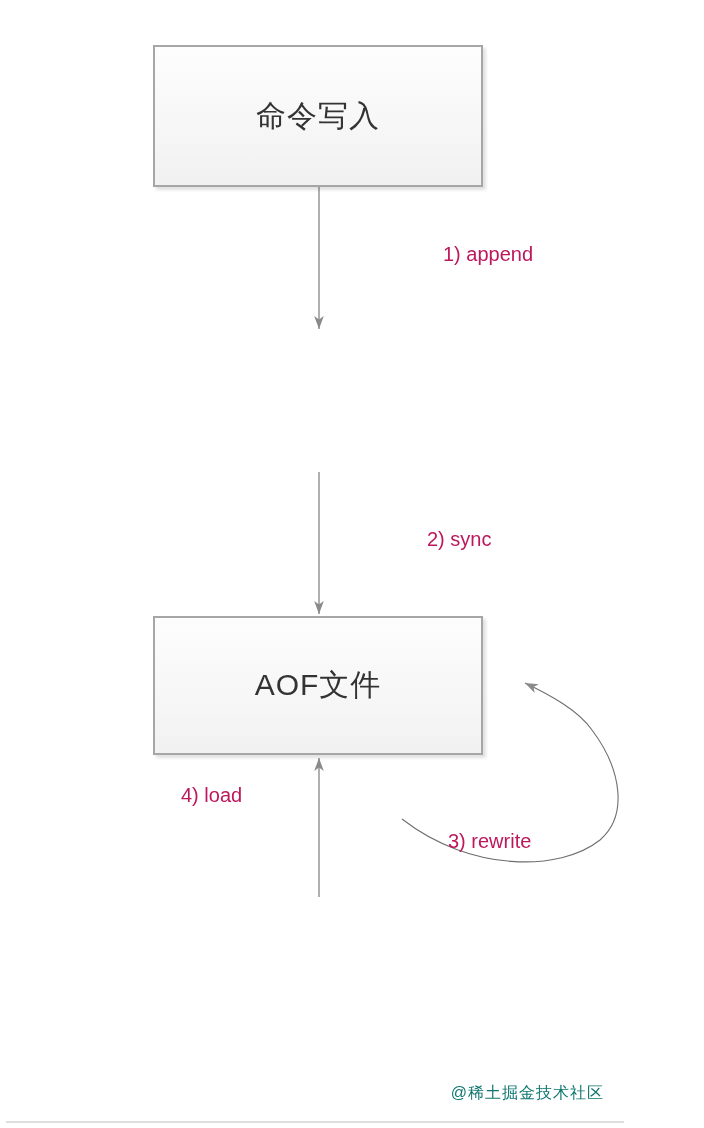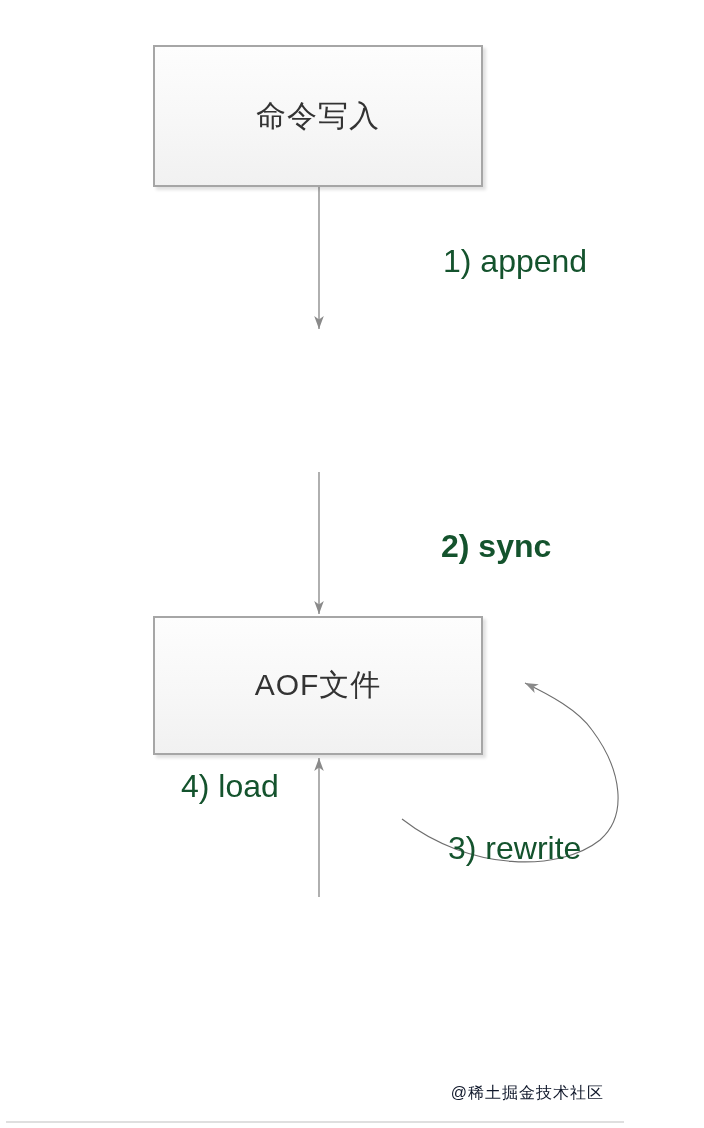--- a/index.html
+++ b/index.html
@@ -38,35 +38,35 @@
     color: #333333;
     letter-spacing: 1px;
   }
   .node-command-write { top: 45px;  height: 142px; }
   .node-aof-buffer    { top: 331px; height: 141px; }
   .node-aof-file      { top: 616px; height: 139px; justify-content: center; }
   .node-restart       { top: 897px; height: 141px; }
 
   .edge-label {
     position: absolute;
-    font-size: 32px;
-    color: #14532d;
+    font-size: 20px;
+    color: #be185d;
     white-space: nowrap;
   }
   .label-append  { left: 443px; top: 243px; }
-  .label-sync    { left: 441px; top: 528px; font-weight: bold; }
+  .label-sync    { left: 427px; top: 528px; }
   .label-rewrite { left: 448px; top: 830px; }
-  .label-load    { left: 181px; top: 768px; }
+  .label-load    { left: 181px; top: 784px; }
 
   .watermark {
     position: absolute;
     top: 1083px;
     right: 20px;
     font-size: 16px;
-    color: #0f172a;
+    color: #0f766e;
     letter-spacing: 1px;
   }
   .bottom-divider {
     position: absolute;
     top: 1121px;
     left: 6px;
     width: 694px;
     height: 2px;
     background: #dfdfdf;
   }

